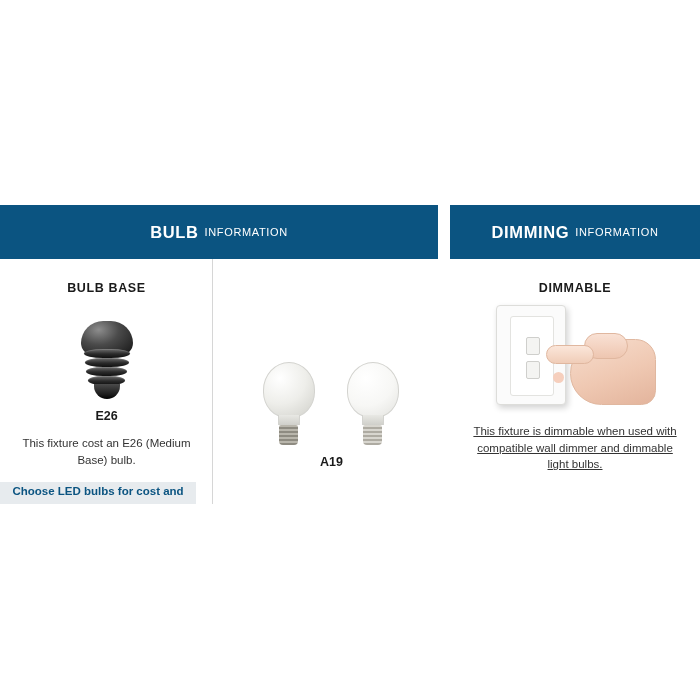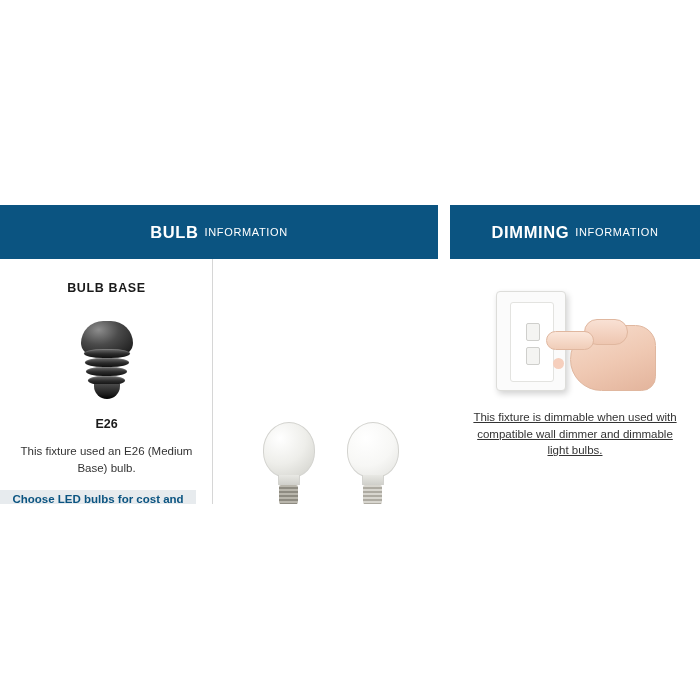--- a/index.html
+++ b/index.html
@@ -44,21 +44,21 @@
   }
   .hdr .light {
     font-weight: normal;
     font-size: 11px;
     margin-left: 6px;
   }
 
   
   .cols {
     display: flex;
-    align-items: flex-end;
+    align-items: center;
     gap: 12px;
   }
   .col {
     width: 219px;
     position: relative;
     padding-top: 22px;
   }
   .col.divider-right::after {
     content: "";
     position: absolute;
@@ -78,21 +78,21 @@
     margin-top: 12px;
     display: flex;
     align-items: flex-end;
     justify-content: center;
   }
   .value {
     text-align: center;
     font-weight: bold;
     font-size: 12.5px;
     color: #1a1a1a;
-    margin-top: 18px;
+    margin-top: 10px;
   }
   .desc {
     text-align: center;
     font-size: 11.5px;
     line-height: 1.45;
     color: #333333;
     margin: 12px auto 0;
     width: 180px;
   }
 
@@ -283,21 +283,21 @@
               <div class="dome"></div>
               <div class="ring r1"></div>
               <div class="ring r2"></div>
               <div class="ring r3"></div>
               <div class="ring r4"></div>
               <div class="tipmetal"></div>
             </div>
           </div>
 
           <div class="value">E26</div>
-          <div class="desc">This fixture used an E26 (Medium Base) bulb.</div>
+          <div class="desc">This fixture cost an E26 (Medium Base) bulb.</div>
           <div class="tip">Choose LED bulbs for cost and energy saving benefits.</div>
         </div>
 
         <div class="col">
 
           <div class="art">
             <div class="bulbs">
               <div class="bulb bulb-a">
                 <div class="glass"></div>
                 <div class="neck"></div>
@@ -320,20 +320,21 @@
     <div class="panel-gap"></div>
 
     <div class="panel-right">
 
       <div class="hdr">
         <span class="strong">DIMMING</span>
         <span class="light">INFORMATION</span>
       </div>
 
       <div class="col">
+        <div class="col-title">DIMMABLE</div>
 
         <div class="art">
           <div class="dimmer">
             <div class="plate">
               <div class="inner">
                 <div class="slot slot-top"></div>
                 <div class="slot slot-bot"></div>
               </div>
             </div>
             <div class="hand">

